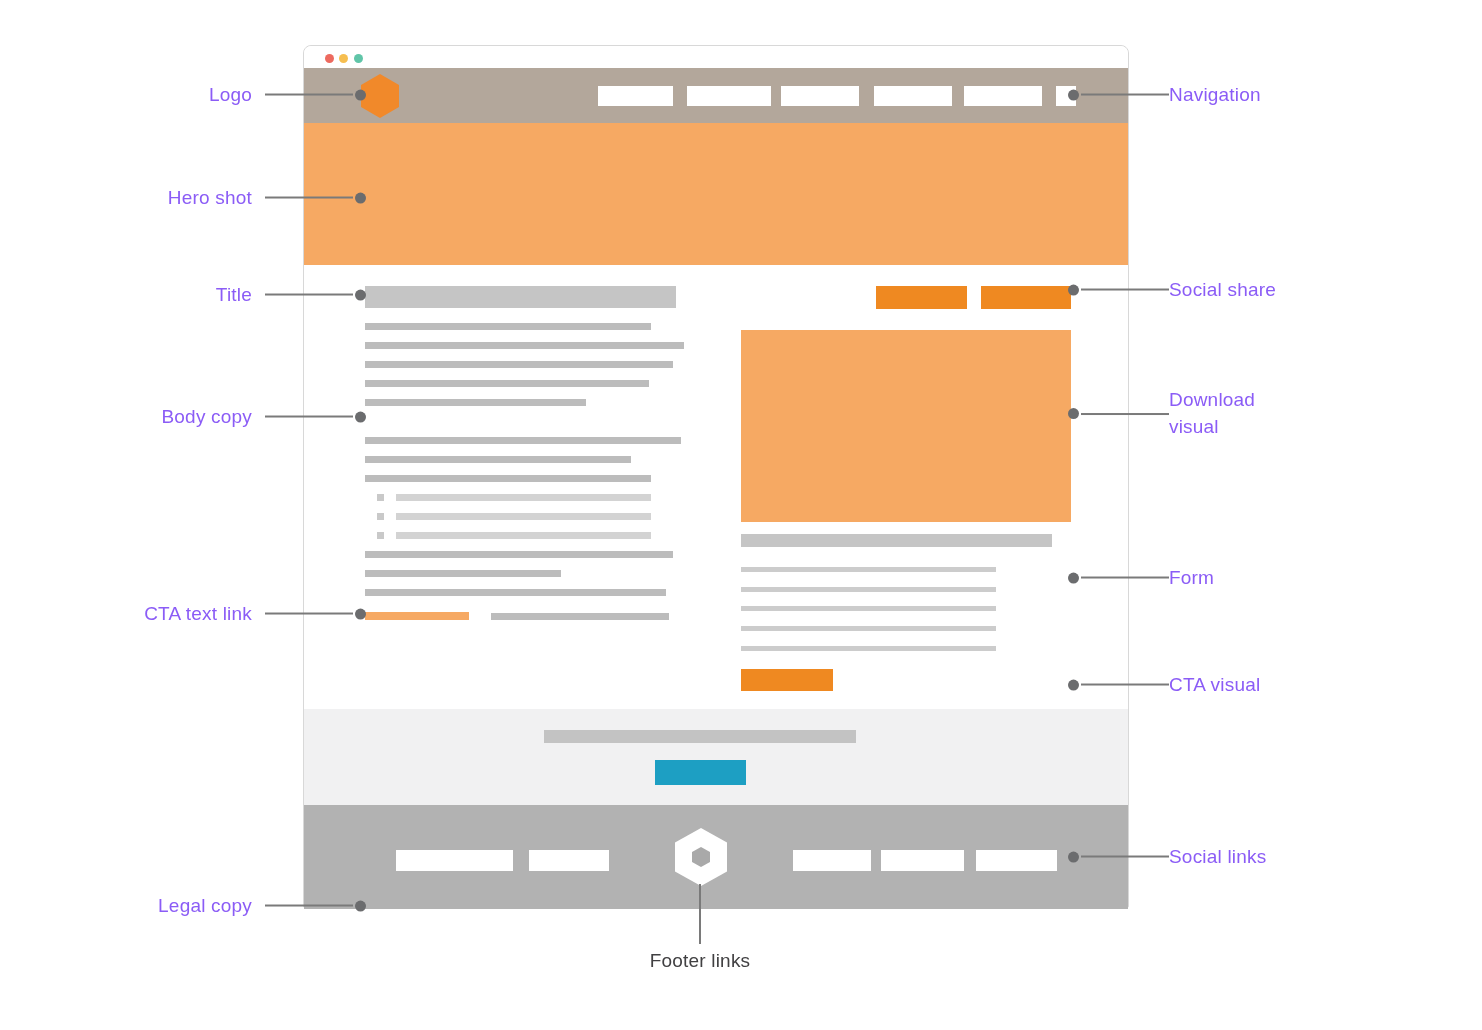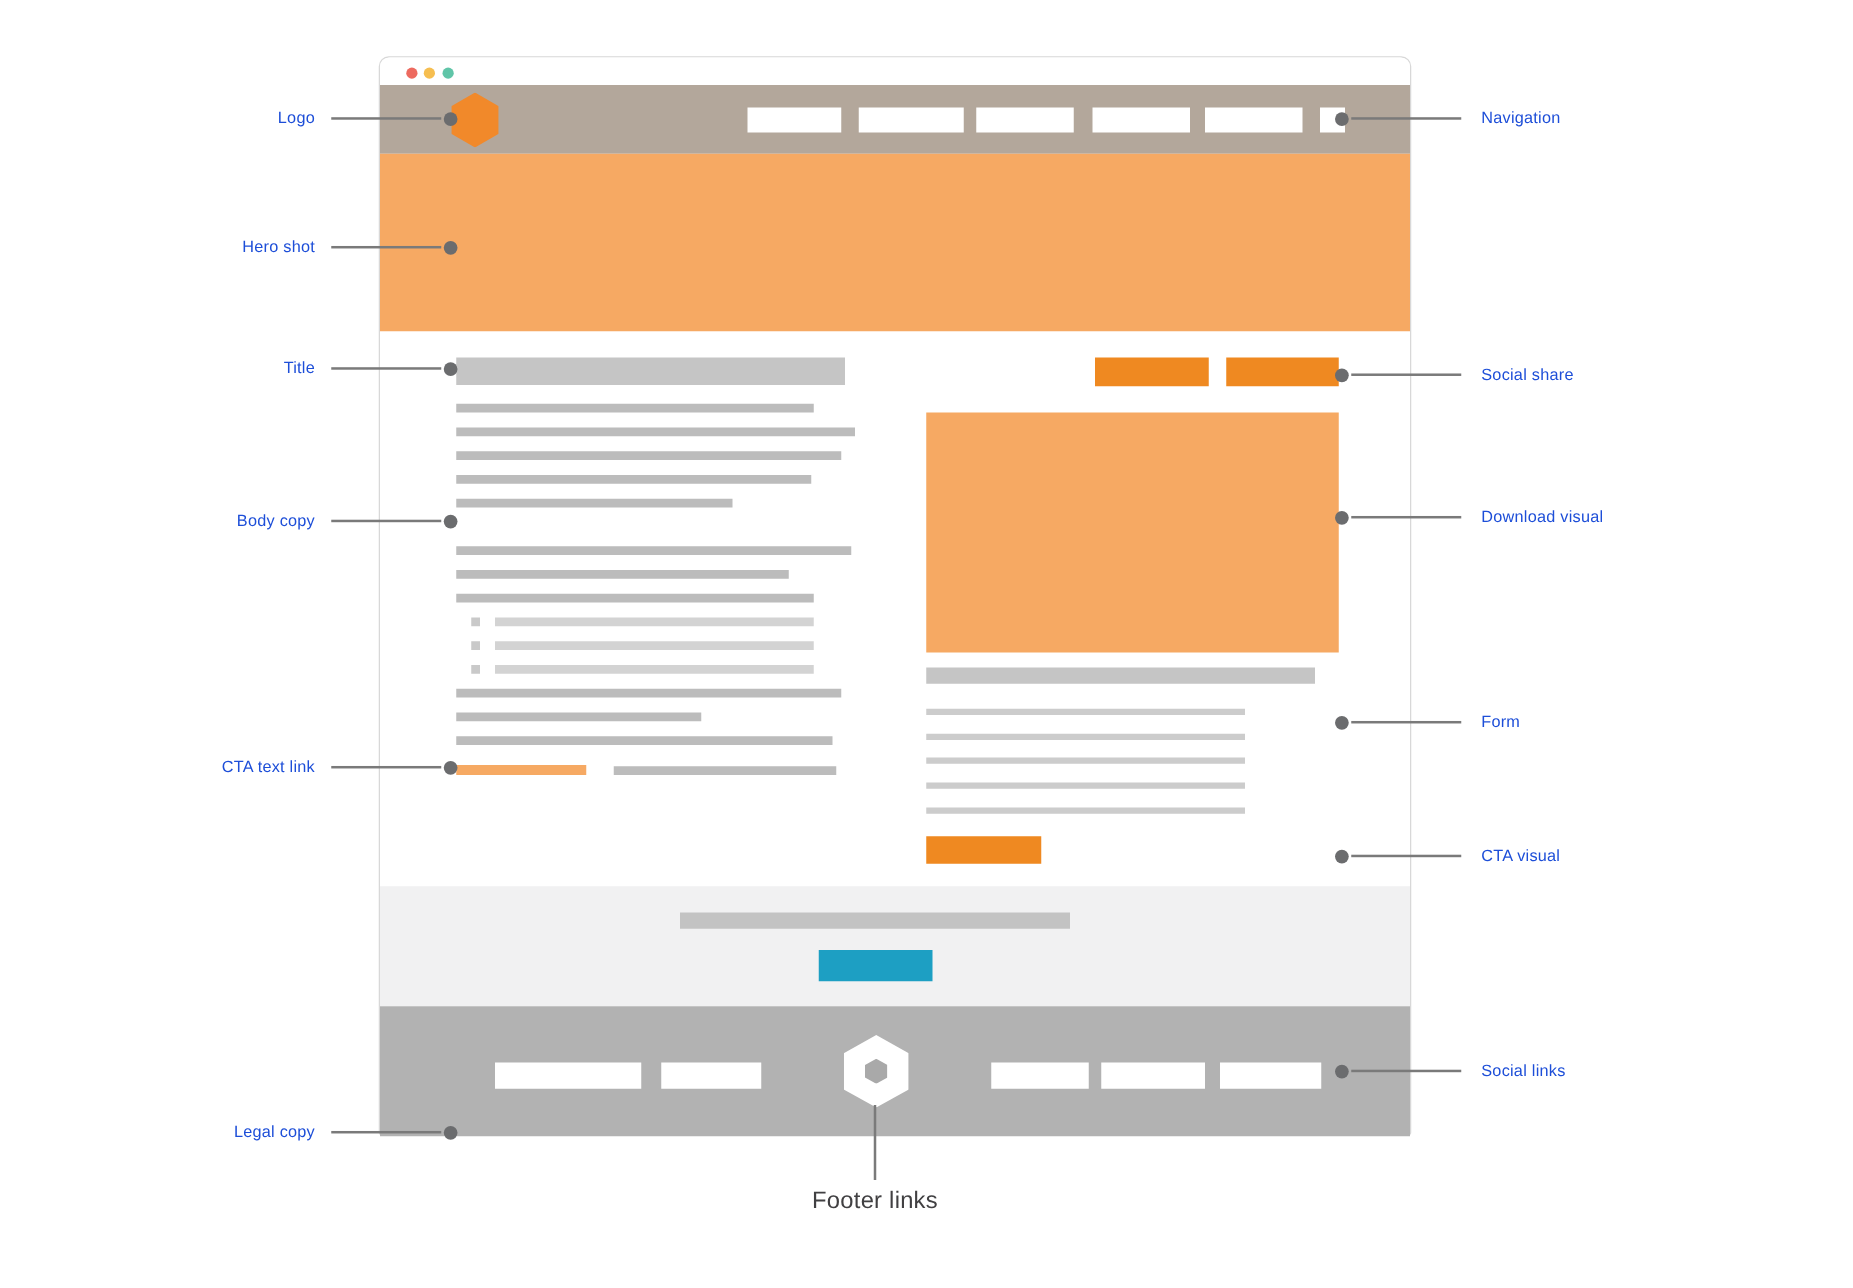--- a/index.html
+++ b/index.html
@@ -46,31 +46,31 @@
 
   .footer { left: 0; top: 759px; width: 100%; height: 104px; background: #b2b2b2; }
   .fblock { position: absolute; top: 804px; height: 21px; background: #ffffff; }
   .footer-hex { left: 371px; top: 782px; width: 52px; height: 58px; background: #ffffff;
                 clip-path: polygon(50% 0, 100% 25%, 100% 75%, 50% 100%, 0 75%, 0 25%); }
   .footer-hex-inner { position: absolute; left: 17px; top: 19px; width: 18px; height: 20px; background: #a9a9a9;
                 clip-path: polygon(50% 0, 100% 25%, 100% 75%, 50% 100%, 0 75%, 0 25%); }
 
   
   .ann { position: absolute; display: flex; align-items: center; z-index: 5; transform: translateY(-50%); }
-  .ann-label { font-size: 13px; color: #1d4ed8; line-height: 1.42; white-space: nowrap; letter-spacing: 0.2px; }
+  .ann-label { font-size: 19px; color: #8b5cf6; line-height: 1.42; white-space: nowrap; letter-spacing: 0.2px; }
   .ann-line { width: 88px; height: 2px; background: #7a7a7a; flex: none; }
   .ann-dot  { width: 11px; height: 11px; border-radius: 50%; background: #6b6c6e; flex: none; }
 
   .ann-left { left: 60px; }
   .ann-left .ann-label { width: 192px; text-align: right; }
   .ann-left .ann-line  { margin-left: 13px; margin-right: 2px; }
 
   .ann-right { left: 1068px; }
   .ann-right .ann-line  { margin-left: 2px; }
-  .ann-right .ann-label { margin-left: 16px; text-align: left; }
+  .ann-right .ann-label { margin-left: 0; text-align: left; }
   .ann-right.wrap .ann-label { white-space: normal; width: 108px; }
 
   .footer-ann-line  { position: absolute; left: 699px; top: 884px; width: 2px; height: 60px; background: #7a7a7a; z-index: 5; }
   .footer-ann-label { position: absolute; left: 600px; top: 950px; width: 200px; text-align: center;
                       font-size: 19px; color: #414042; letter-spacing: 0.2px; z-index: 5; }
 </style>
 </head>
 <body>
 
 <div class="canvas">
@@ -176,21 +176,21 @@
     <span class="ann-label">Legal copy</span>
     <span class="ann-line"></span>
     <span class="ann-dot"></span>
   </div>
 
   <div class="ann ann-right" style="top:95px">
     <span class="ann-dot"></span>
     <span class="ann-line"></span>
     <span class="ann-label">Navigation</span>
   </div>
-  <div class="ann ann-right" style="top:300px">
+  <div class="ann ann-right" style="top:290px">
     <span class="ann-dot"></span>
     <span class="ann-line"></span>
     <span class="ann-label">Social share</span>
   </div>
   <div class="ann ann-right wrap" style="top:414px">
     <span class="ann-dot"></span>
     <span class="ann-line"></span>
     <span class="ann-label">Download visual</span>
   </div>
   <div class="ann ann-right" style="top:578px">

